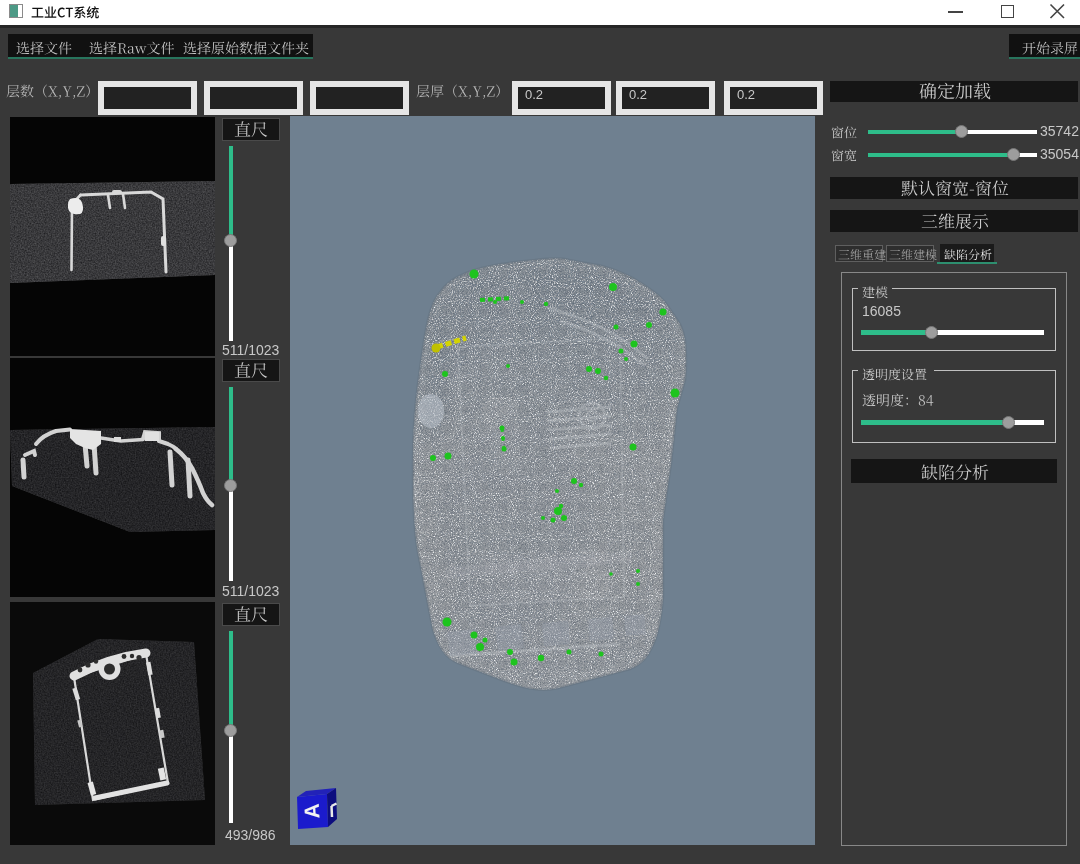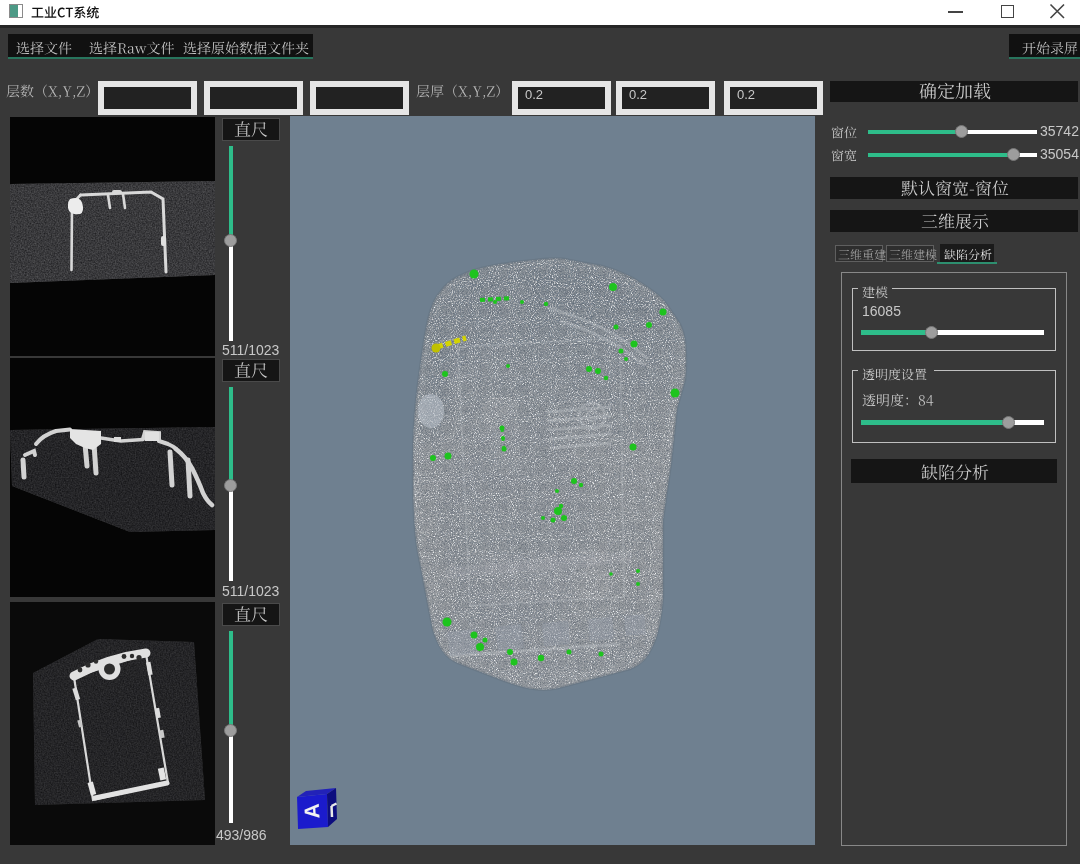--- a/index.html
+++ b/index.html
@@ -141,21 +141,21 @@
 <rect x="68" y="118" width="3.5" height="7" fill="#c8c8c8" transform="rotate(-15 70 121)"></rect>
 <rect x="150" y="128" width="4" height="8" fill="#c8c8c8" transform="rotate(-10 152 132)"></rect>
 </svg>
 <div class="btn" style="left:222px;top:603px;width:58px;height:23px;border:1px solid #4a4a4a"></div>
 <svg class="t" style="left:233px;top:602px" width="36" height="25">
     <path transform="translate(1,18.7)" fill="#c8c8c8" d="M14.4 -12.8 13.5 -11.7H8.6L9.1 -13.7C9.5 -13.7 9.7 -13.9 9.7 -14.1L7.9 -14.4L7.5 -11.7H1.1L1.2 -11.2H7.5L7.2 -9.4H5.1L3.8 -10.0V0.2H0.8L0.9 0.7H16.0C16.2 0.7 16.4 0.6 16.4 0.4C15.8 -0.2 14.8 -0.9 14.8 -0.9L14.0 0.2H13.3V-8.7C13.8 -8.8 14.0 -8.9 14.1 -9.0L12.6 -10.2L12.0 -9.4H7.9L8.5 -11.2H15.6C15.8 -11.2 16.0 -11.3 16.0 -11.4C15.4 -12.0 14.4 -12.8 14.4 -12.8ZM4.9 0.2V-1.7H12.2V0.2ZM4.9 -2.2V-4.1H12.2V-2.2ZM4.9 -4.6V-6.5H12.2V-4.6ZM4.9 -7.0V-8.9H12.2V-7.0Z M20.5 -13.1V-8.9C20.5 -5.4 20.1 -1.8 17.6 1.1L17.9 1.3C20.7 -1.1 21.4 -4.5 21.5 -7.4H25.2C25.7 -4.4 27.2 -1.0 32.0 1.2C32.1 0.6 32.5 0.4 33.2 0.3L33.2 0.1C28.1 -1.8 26.2 -4.7 25.5 -7.4H29.7V-6.4H29.9C30.2 -6.4 30.8 -6.7 30.8 -6.8V-12.2C31.1 -12.3 31.4 -12.4 31.5 -12.5L30.1 -13.6L29.5 -12.9H21.8L20.5 -13.5ZM29.7 -12.4V-8.0H21.6L21.6 -8.9V-12.4Z"></path>
   </svg>
 <div class="vtrack" style="left:229px;top:631px;height:192px"></div>
 <div class="vgreen" style="left:229px;top:631px;height:95px"></div>
 <div class="hhandle" style="left:224px;top:724px"></div>
-<div class="num" style="left:216px;top:829px">493/986</div>
+<div class="num" style="left:225px;top:829px">493/986</div>
 <svg class="abs" style="left:290px;top:116px" width="525" height="729" viewBox="0 0 525 729">
 <defs>
 <clipPath id="objclip">
         <path d="M123,358 C123,310 124,292 134,225 C138,200 142,185 151,175 C165,155 200,148 245,144 C262,142 272,142 279,144 C295,147 303,148 312,150 C330,155 340,160 351,167 C366,177 373,182 379,192 C388,205 393,210 395,225 C397,245 396,255 395,264 L387,292 L381,347 L373,403 L373,481 C371,505 368,520 362,531 C357,543 350,549 340,553 L268,572 C248,577 228,570 212,564 L168,547 C155,542 148,530 143,514 L128,436 C125,420 123,390 123,358 Z"></path>
       </clipPath>
 <filter id="objn1" x="0" y="0" width="100%" height="100%" color-interpolation-filters="sRGB">
   <feTurbulence type="fractalNoise" baseFrequency="0.95" numOctaves="2" seed="11" stitchTiles="stitch"></feTurbulence>
   <feColorMatrix type="matrix" values="0 0 0 1.3 -0.10  0 0 0 1.3 -0.095  0 0 0 1.3 -0.09  0 0 0 2.2 -0.55"></feColorMatrix>
   <feComposite operator="in" in2="SourceGraphic"></feComposite>
 </filter>

